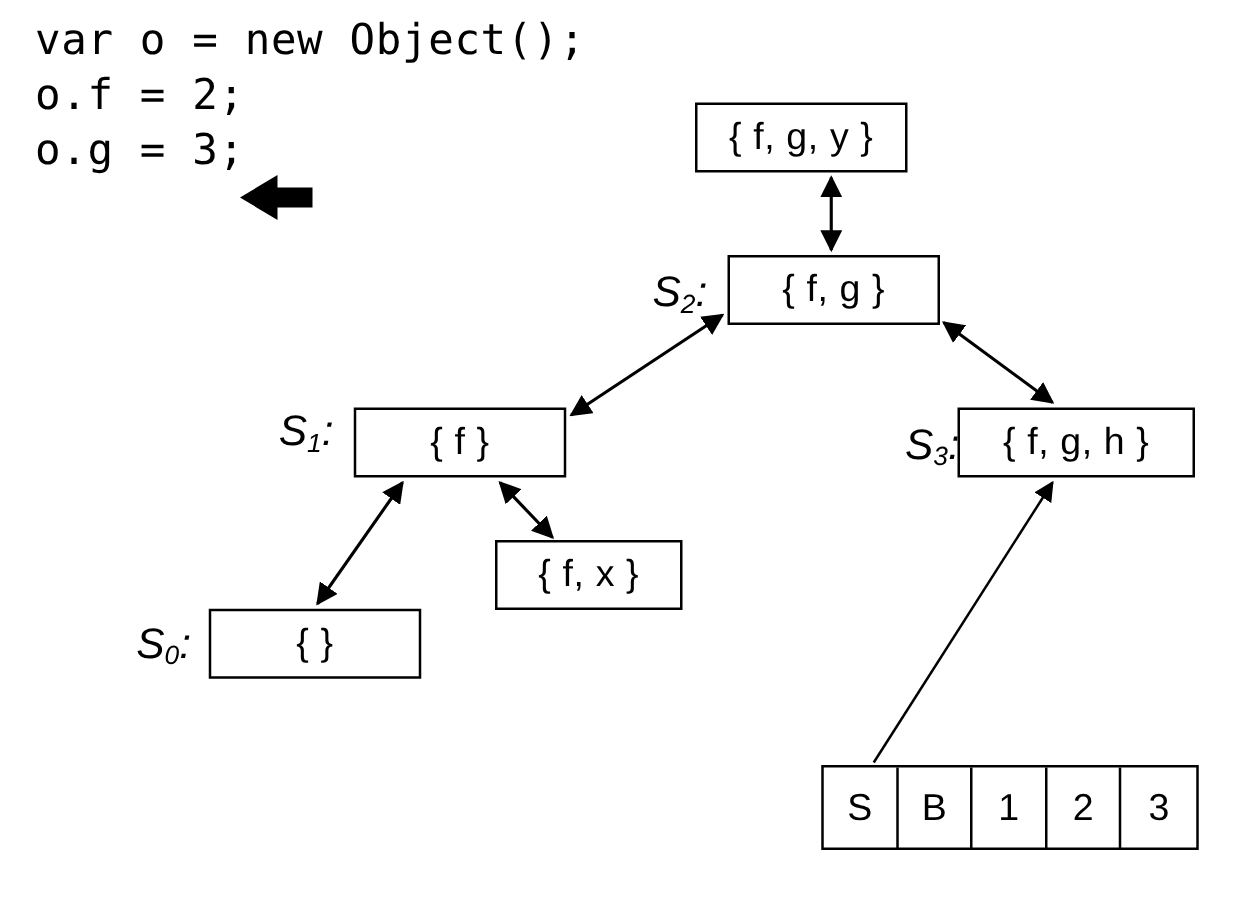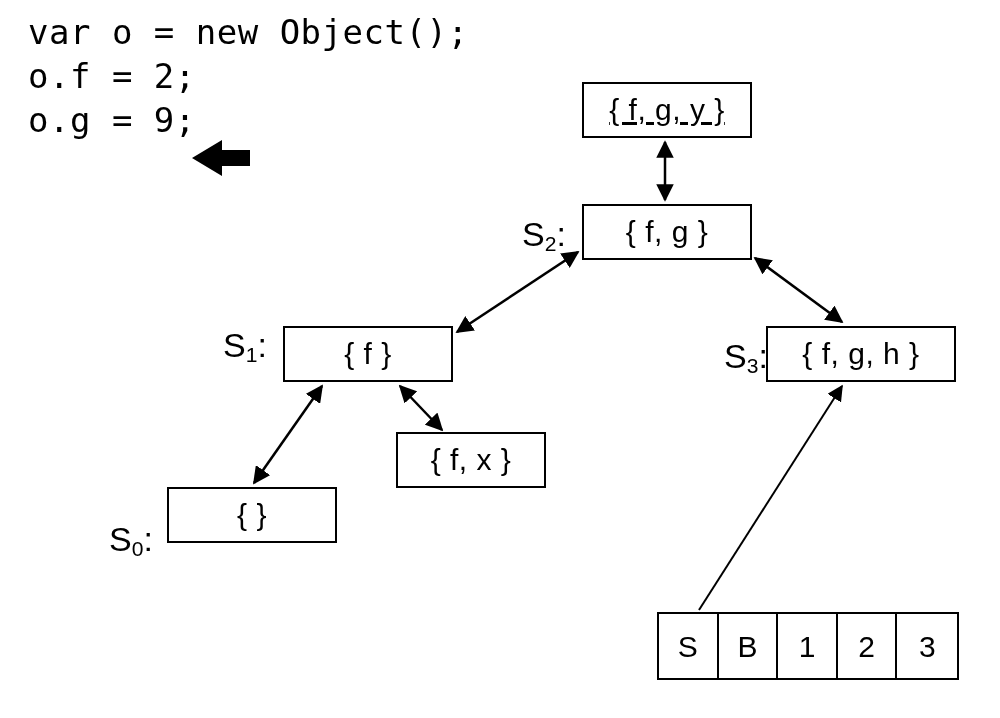--- a/index.html
+++ b/index.html
@@ -35,20 +35,21 @@
     display: flex;
     align-items: center;
     justify-content: center;
     letter-spacing: 0.5px;
     box-sizing: border-box;
   }
   .label {
     position: absolute;
     font-family: "Helvetica Neue", Helvetica, Arial, sans-serif;
     font-size: 34px;
+    font-style: italic;
   }
   .label sub { font-size: 0.62em; vertical-align: -0.25em; }
   .table {
     position: absolute;
     border: 2px solid #000;
     display: flex;
     box-sizing: border-box;
     background: #fff;
   }
   .cell {
@@ -71,30 +72,30 @@
   }
 </style>
 </head>
 <body>
 
 <div class="stage">
 
   <div class="code">
     <div>var o = new Object();</div>
     <div>o.f = 2;</div>
-    <div>o.g = 9;</div>
+    <div>o.g = 3;</div>
   </div>
 
   <svg class="arrows">
     <g>
       <polygon points="192,158 222,140 222,150 250,150 250,166 222,166 222,176" fill="#000"></polygon>
     </g>
   </svg>
 
-  <div class="label" style="left:109px; top:496px;margin-top:24px;">
+  <div class="label" style="left:109px; top:496px;">
     <span>S</span><sub>0</sub><span>:</span>
   </div>
   <div class="label" style="left:223px; top:326px;">
     <span>S</span><sub>1</sub><span>:</span>
   </div>
   <div class="label" style="left:522px; top:215px;">
     <span>S</span><sub>2</sub><span>:</span>
   </div>
   <div class="label" style="left:708px; top:337px;margin-left:16px;">
     <span>S</span><sub>3</sub><span>:</span>
@@ -109,21 +110,21 @@
   </div>
 
   <div class="node" style="left:396px; top:432px; width:150px; height:56px;">
     <span>{ f, x }</span>
   </div>
 
   <div class="node" style="left:582px; top:204px; width:170px; height:56px;text-align:center;">
     <span>{ f, g }</span>
   </div>
 
-  <div class="node" style="left:582px; top:82px; width:170px; height:56px;text-decoration:underline;">
+  <div class="node" style="left:556px; top:82px; width:170px; height:56px;">
     <span>{ f, g, y }</span>
   </div>
 
   <div class="node" style="left:766px; top:326px; width:190px; height:56px;">
     <span>{ f, g, h }</span>
   </div>
 
   <div class="table" style="left:657px; top:612px; width:302px; height:68px;">
     <div class="cell">S</div>
     <div class="cell">B</div>

